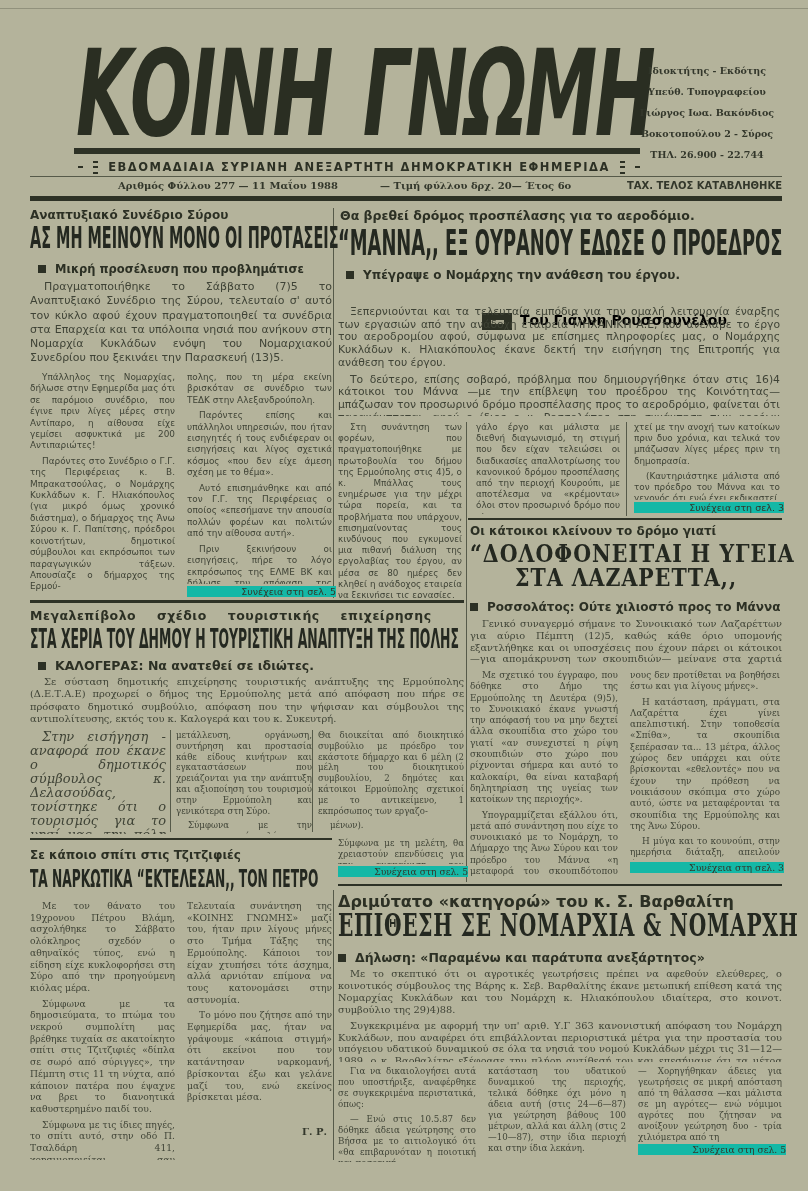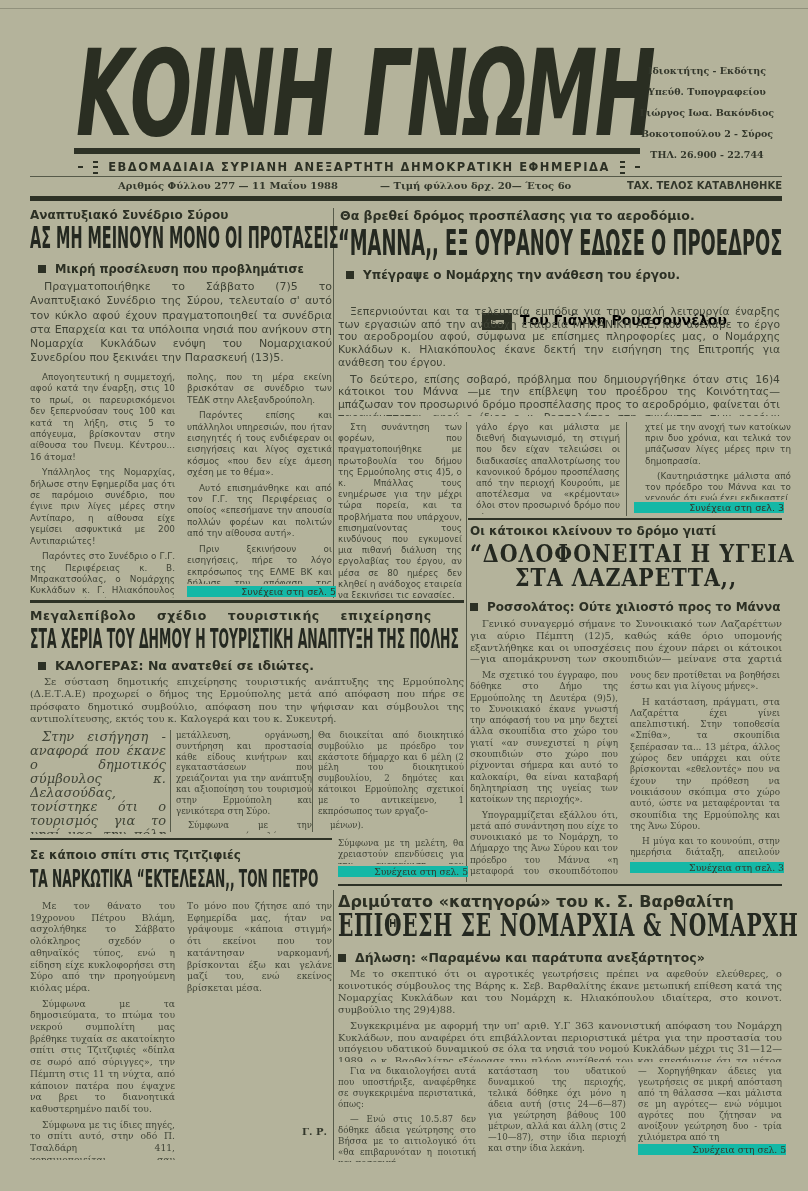--- a/index.html
+++ b/index.html
@@ -76,21 +76,20 @@
 
 <div class="abs k" style="left:30px;top:208px;font-size:12px;">Αναπτυξιακό Συνέδριο Σύρου</div>
 <div class="abs" style="left:30px;top:224px;line-height:1;">
   <span class="cond" style="font-size:19.5px;transform:scale(0.74,1.5);">ΑΣ ΜΗ ΜΕΙΝΟΥΝ ΜΟΝΟ ΟΙ ΠΡΟΤΑΣΕΙΣ</span>
 </div>
 <div class="abs sub" style="left:38px;top:262px;font-size:11.5px;">
   <span class="sq"></span><span>Μικρή προσέλευση που προβλημάτισε</span>
 </div>
 <div class="abs body" style="left:30px;top:280px;width:302px;height:86px;font-size:11px;line-height:14.3px;text-indent:14px;">Πραγματοποιήθηκε το Σάββατο (7)5 το Αναπτυξιακό Συνέδριο της Σύρου, τελευταίο σ' αυτό τον κύκλο αφού έχουν πραγματοποιηθεί τα συνέδρια στα Επαρχεία και τα υπόλοιπα νησιά που ανήκουν στη Νομαρχία Κυκλάδων ενόψη του Νομαρχιακού Συνεδρίου που ξεκινάει την Παρασκευή (13)5.</div>
 <div class="abs body" style="left:30px;top:372px;width:145px;height:226px;font-size:8.9px;line-height:11.4px;">
-    <p class="para">Απογοητευτική η συμμετοχή, αφού κατά την έναρξη, στις 10 το πρωί, οι παρευρισκόμενοι δεν ξεπερνούσαν τους 100 και κατά τη λήξη, στις 5 το απόγευμα, βρίσκονταν στην αίθουσα του Πνευμ. Κέντρου... 16 άτομα!</p>
     <p class="para">Υπάλληλος της Νομαρχίας, δήλωσε στην Εφημερίδα μας ότι σε παρόμοιο συνέδριο, που έγινε πριν λίγες μέρες στην Αντίπαρο, η αίθουσα είχε γεμίσει ασφυκτικά με 200 Αντιπαριώτες!</p>
     <p class="para">Παρόντες στο Συνέδριο ο Γ.Γ. της Περιφέρειας κ. Β. Μπρακατσούλας, ο Νομάρχης Κυκλάδων κ. Γ. Ηλιακόπουλος (για μικρό όμως χρονικό διάστημα), ο δήμαρχος της Άνω Σύρου κ. Γ. Παπίτσης, πρόεδροι κοινοτήτων, δημοτικοί σύμβουλοι και εκπρόσωποι των παραγωγικών τάξεων. Απουσίαζε ο δήμαρχος της Ερμού-</p>
   </div>
 <div class="abs body nif" style="left:187px;top:372px;width:145px;height:212px;font-size:8.9px;line-height:11.4px;">
     <p class="para">πολης, που τη μέρα εκείνη βρισκόταν σε συνέδριο των ΤΕΔΚ στην Αλεξανδρούπολη.</p>
     <p class="para">Παρόντες επίσης και υπάλληλοι υπηρεσιών, που ήταν εισηγητές ή τους ενδιέφεραν οι εισηγήσεις και λίγος σχετικά κόσμος «που δεν είχε άμεση σχέση με το θέμα».</p>
     <p class="para">Αυτό επισημάνθηκε και από τον Γ.Γ. της Περιφέρειας ο οποίος «επεσήμανε την απουσία πολλών φορέων και πολιτών από την αίθουσα αυτή».</p>
     <p class="para">Πριν ξεκινήσουν οι εισηγήσεις, πήρε το λόγο εκπρόσωπος της ΕΛΜΕ ΒΚ και δήλωσε την απόφαση της Ένωσής τους να μην συμμετάσχουν στο Συνέδριο γιατί δεν έχει ολοκληρωθεί ακόμα το προηγούμενο 5ετές και γιατί η εφημερίδα ΛΑΙΚΟΣ ΑΓΩΝΑΣ</p>
   </div>
 <div class="abs more" style="left:187px;top:586px;width:145px;font-size:9.5px;">Συνέχεια στη σελ. 5</div>
@@ -108,21 +107,21 @@
 <div class="abs body" style="left:338px;top:306px;width:442px;height:110px;font-size:10.8px;line-height:12.7px;">
     <p class="para">Ξεπερνιούνται και τα τελευταία εμπόδια για την ομαλή λειτουργία έναρξης των εργασιών από την ανάδοχη εταιρεία ΜΗΧΑΝΙΚΗ Α.Ε, που ανέλαβε το έργο του αεροδρομίου αφού, σύμφωνα με επίσημες πληροφορίες μας, ο Νομάρχης Κυκλάδων κ. Ηλιακόπουλος έκανε δεκτή την εισήγηση της Επιτροπής για ανάθεση του έργου.</p>
     <p class="para">Το δεύτερο, επίσης σοβαρό, πρόβλημα που δημιουργήθηκε όταν στις 16)4 κάτοικοι του Μάννα —με την επίβλεψη του προέδρου της Κοινότητας— μπάζωσαν τον προσωρινό δρόμο προσπέλασης προς το αεροδρόμιο, φαίνεται ότι παρακάμπτεται, αφού ο ίδιος ο κ. Ροσσολάτος στη συνάντηση των φορέων δήλωσε ότι «και αν ακόμα οι δικαιούχοι του χώρου του προσωρινού δρόμου προσπέλασης αρνηθούν να τον ξανανοίξουν, θα βρεθεί τρόπος να ανοιχτεί διάδρομος από άλλο σημείο μέχρι το χώρο του αεροδρομίου».</p>
   </div>
 <div class="abs body" style="left:338px;top:422px;width:124px;height:176px;font-size:8.8px;line-height:11.2px;">
     <p class="para">Στη συνάντηση των φορέων, που πραγματοποιήθηκε με πρωτοβουλία του δήμου της Ερμούπολης στις 4)5, ο κ. Μπάλλας τους ενημέρωσε για την μέχρι τώρα πορεία, και τα προβλήματα που υπάρχουν, επισημαίνοντας τους κινδύνους που εγκυμονεί μια πιθανή διάλυση της εργολαβίας του έργου, αν μέσα σε 80 ημέρες δεν κληθεί η ανάδοχος εταιρεία να ξεκινήσει τις εργασίες.</p>
   </div>
 <div class="abs body nif" style="left:476px;top:422px;width:144px;height:92px;font-size:8.8px;line-height:11.2px;">
     <p class="para">γάλο έργο και μάλιστα με διεθνή διαγωνισμό, τη στιγμή που δεν είχαν τελειώσει οι διαδικασίες απαλλοτρίωσης του κανονικού δρόμου προσπέλασης από την περιοχή Κουρούπι, με αποτέλεσμα να «κρέμονται» όλοι στον προσωρινό δρόμο που είχε ανοι-</p>
   </div>
-<div class="abs body nif" style="left:634px;top:422px;width:146px;height:78px;font-size:8.8px;line-height:11.2px;margin-left:11px;">
+<div class="abs body nif" style="left:634px;top:422px;width:146px;height:78px;font-size:8.8px;line-height:11.2px;">
     <p class="para">χτεί με την ανοχή των κατοίκων πριν δυο χρόνια, και τελικά τον μπάζωσαν λίγες μέρες πριν τη δημοπρασία.</p>
     <p class="para">(Καυτηριάστηκε μάλιστα από τον πρόεδρο του Μάννα και το γεγονός ότι ενώ έχει εκδικαστεί</p>
   </div>
 <div class="abs more" style="left:634px;top:502px;width:146px;font-size:9.5px;">Συνέχεια στη σελ. 3</div>
 
 <div class="abs hr" style="left:468px;top:518px;width:314px;height:2px;"></div>
 <div class="abs k" style="left:470px;top:524px;font-size:12px;">Οι κάτοικοι κλείνουν το δρόμο γιατί</div>
 <div class="abs" style="left:470px;top:542px;width:312px;text-align:center;line-height:1;">
   <span class="cond serif" style="font-size:20.5px;letter-spacing:1px;transform:scale(1,1.2);transform-origin:center top;">“ΔΟΛΟΦΟΝΕΙΤΑΙ Η ΥΓΕΙΑ</span><br>
   <span class="cond serif" style="font-size:20.5px;letter-spacing:1px;transform:scale(1,1.2);transform-origin:center top;margin-top:3px;">ΣΤΑ ΛΑΖΑΡΕΤΤΑ,,</span>
@@ -171,20 +170,21 @@
 <div class="abs k" style="left:30px;top:848px;font-size:12px;">Σε κάποιο σπίτι στις Τζιτζιφιές</div>
 <div class="abs" style="left:30px;top:866px;line-height:1;">
   <span class="cond" style="font-size:17px;transform:scale(0.72,1.5);">ΤΑ ΝΑΡΚΩΤΙΚΑ “ΕΚΤΕΛΕΣΑΝ,, ΤΟΝ ΠΕΤΡΟ</span>
 </div>
 <div class="abs body serif" style="left:30px;top:900px;width:145px;height:260px;font-size:9.2px;line-height:11.7px;">
     <p class="para">Με τον θάνατο του 19χρονου Πέτρου Βλάμη, ασχολήθηκε το Σάββατο ολόκληρος σχεδόν ο αθηναϊκός τύπος, ενώ η είδηση είχε κυκλοφορήσει στη Σύρο από την προηγούμενη κιόλας μέρα.</p>
     <p class="para">Σύμφωνα με τα δημοσιεύματα, το πτώμα του νεκρού συμπολίτη μας βρέθηκε τυχαία σε ακατοίκητο σπίτι στις Τζιτζιφιές «δίπλα σε σωρό από σύριγγες», την Πέμπτη στις 11 τη νύχτα, από κάποιον πατέρα που έψαχνε να βρει το διανοητικά καθυστερημένο παιδί του.</p>
     <p class="para">Σύμφωνα με τις ίδιες πηγές, το σπίτι αυτό, στην οδό Π. Τσαλδάρη 411, χρησιμοποιείται σαν καταφύγιο ναρκομανών και αυτό επέλεξε ο</p>
   </div>
 <div class="abs body serif nif" style="left:187px;top:900px;width:145px;height:224px;font-size:9.2px;line-height:11.7px;">
+    <p class="para">Τελευταία συνάντηση της «ΚΟΙΝΗΣ ΓΝΩΜΗΣ» μαζί του, ήταν πριν λίγους μήνες στο Τμήμα Τάξης της Ερμούπολης. Κάποιοι τον είχαν χτυπήσει τότε άσχημα, αλλά αρνιόταν επίμονα να τους κατονομάσει στην αστυνομία.</p>
     <p class="para">Το μόνο που ζήτησε από την Εφημερίδα μας, ήταν να γράψουμε «κάποια στιγμή» ότι εκείνοι που τον κατάντησαν ναρκομανή, βρίσκονται έξω και γελάνε μαζί του, ενώ εκείνος βρίσκεται μέσα.</p>
   </div>
 <div class="abs sig serif" style="left:187px;top:1126px;width:140px;font-size:10px;color:#33372b;">Γ. Ρ.</div>
 
 <div class="abs hr" style="left:338px;top:884px;width:444px;height:2px;"></div>
 <div class="abs k" style="left:338px;top:892px;font-size:16px;">Δριμύτατο «κατηγορώ» του κ. Σ. Βαρθαλίτη</div>
 <div class="abs" style="left:338px;top:910px;line-height:1;">
   <span class="cond serif" style="font-size:28px;letter-spacing:1px;transform:scale(0.72,1.12);">ΕΠΙΘΕΣΗ ΣΕ ΝΟΜΑΡΧΙΑ &amp; ΝΟΜΑΡΧΗ</span>
 </div>
 <div class="abs sub" style="left:338px;top:950px;font-size:12.5px;">

